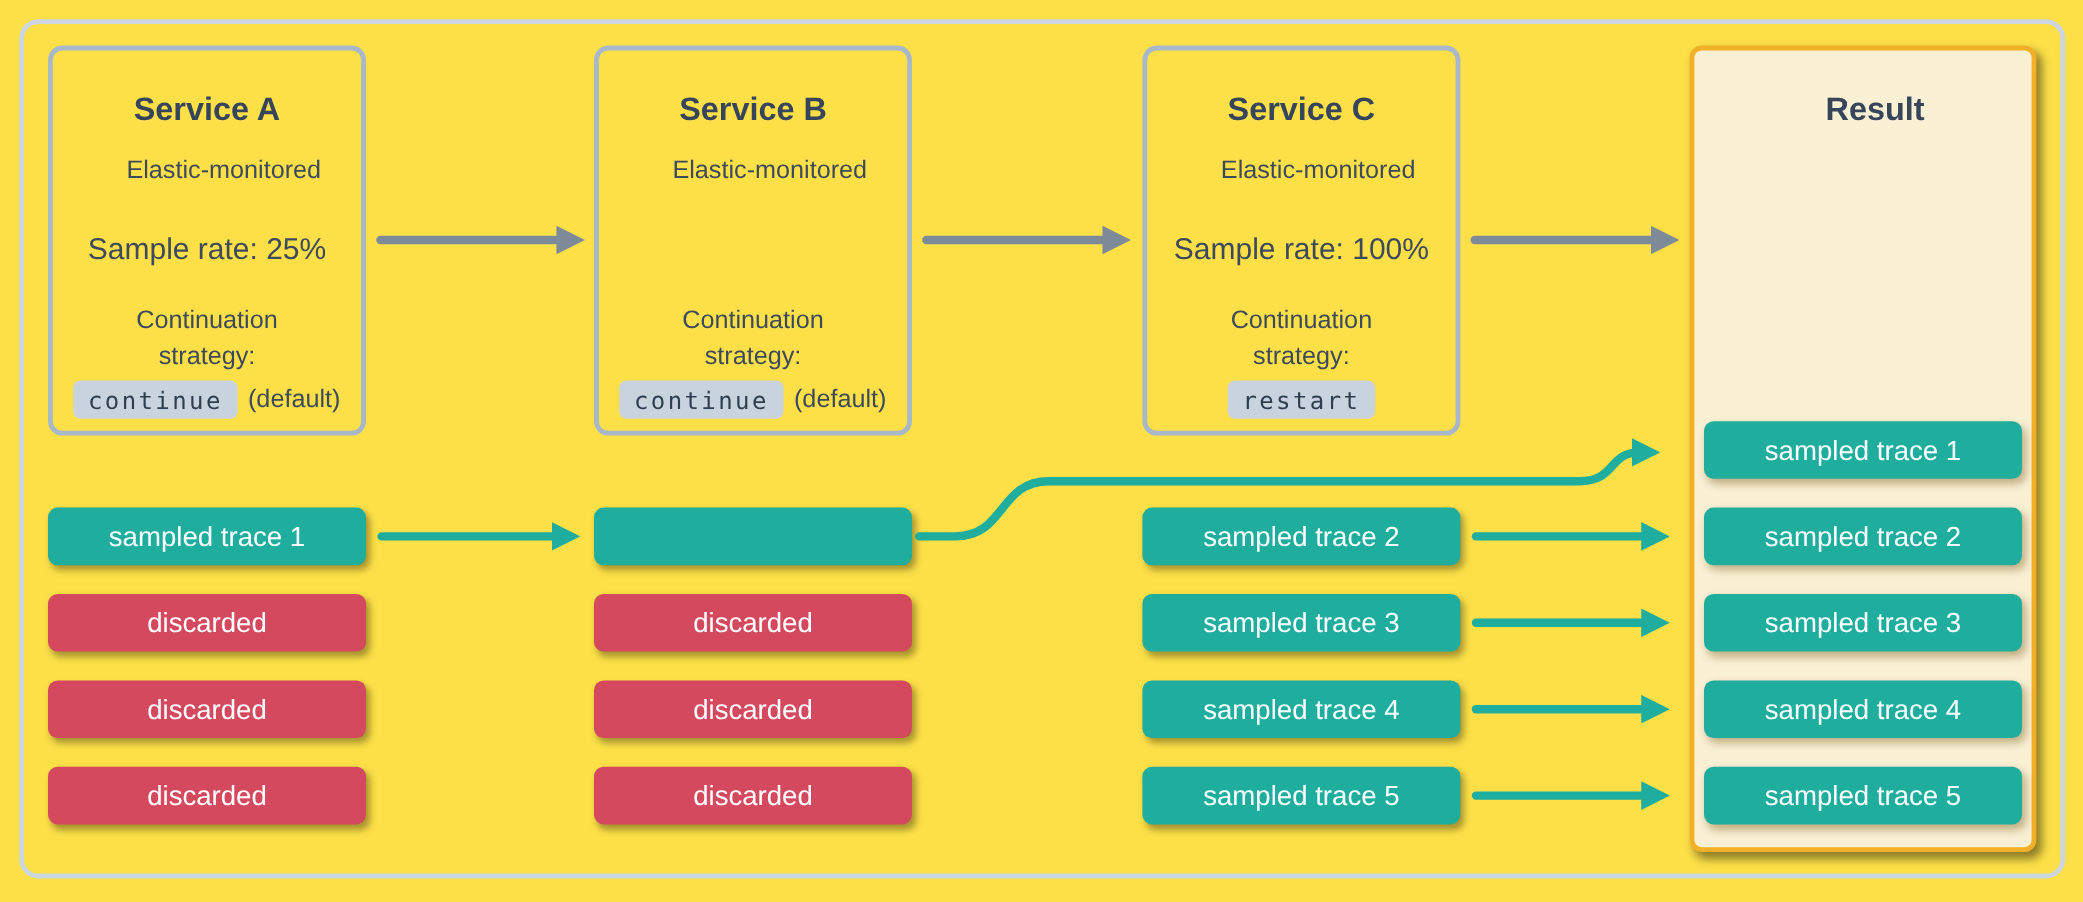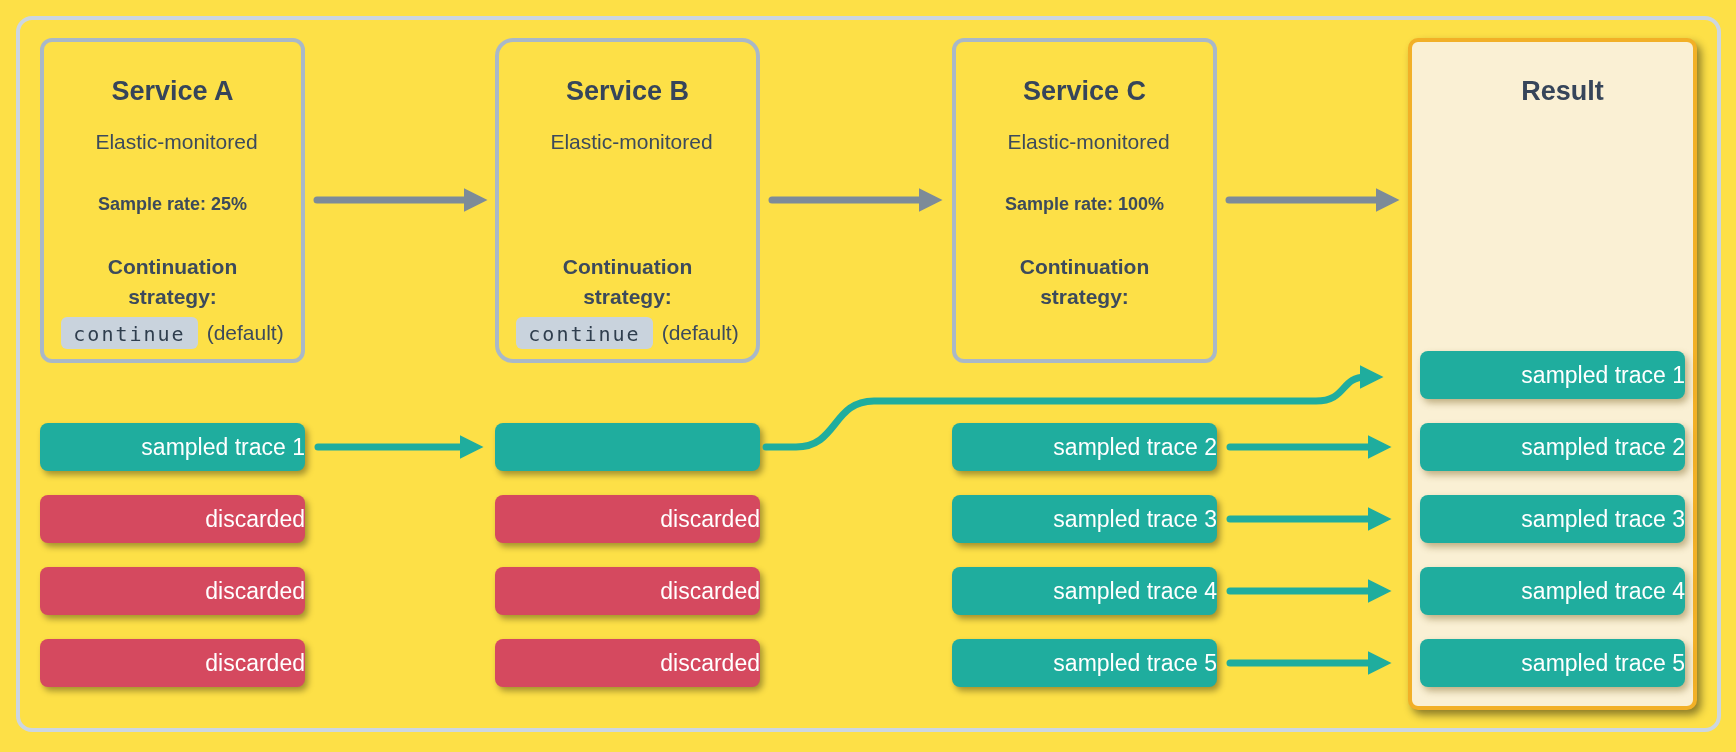--- a/index.html
+++ b/index.html
@@ -25,37 +25,37 @@
     position: absolute;
     top: 38px;
     width: 265px; height: 325px;
     border: 4px solid #a9b8c8;
     border-radius: 12px;
     box-sizing: border-box;
     text-align: center;
     color: #3c4a5c;
   }
   .box-a { left: 40px; }
-  .box-b { left: 495px; border-radius: 18px; }
+  .box-b { left: 495px; }
   .box-c { left: 952px; }
   .svc-title {
     position: absolute; left: 0; top: 34px; width: 100%;
     font-size: 27px; font-weight: bold; color: #36455a;
   }
   .svc-monitored {
-    position: absolute; left: 4px; top: 88px; width: 100%;
+    position: absolute; left: 14px; top: 88px; width: 100%;
     font-size: 21px; font-weight: 500;
   }
   .svc-rate {
     position: absolute; left: 0; top: 152px; width: 100%;
-    font-size: 18px; font-weight: 700;
+    font-size: 25px; font-weight: 400;
   }
   .svc-strategy-label {
     position: absolute; left: 0; top: 210px; width: 100%;
-    font-size: 21px; font-weight: 700; line-height: 30px;
+    font-size: 21px; font-weight: 400; line-height: 30px;
     padding: 0 42px; box-sizing: border-box;
   }
   .svc-strategy-row {
     position: absolute; left: 0; top: 270px; width: 100%; height: 42px;
     display: flex; align-items: center; justify-content: center; gap: 9px;
   }
   .code-chip {
     background: #c9d3dd;
     color: #2f3e4e;
     font-family: "DejaVu Sans Mono", "Liberation Mono", monospace;
@@ -80,21 +80,21 @@
   }
   .result-title {
     position: absolute; left: 0; top: 34px; width: 100%;
     font-size: 27px; font-weight: bold; color: #36455a; margin-left: 10px;
   }
   
   .chip {
     position: absolute;
     width: 265px; height: 48px;
     border-radius: 8px;
-    display: flex; align-items: center; justify-content: flex-end;
+    display: flex; align-items: center; justify-content: center;
     color: #ffffff;
     font-size: 23px;
     font-weight: 500;
     box-shadow: 3px 4px 6px rgba(0,0,0,0.35);
     white-space: nowrap;
   }
   .chip.sampled   { background: #1fad9e; }
   .chip.discarded { background: #d5495f; }
   .col-a { left: 40px; }
   .col-b { left: 495px; }
@@ -142,20 +142,24 @@
       <span class="code-chip">continue</span>
       <span class="default-note maybe-empty">(default)</span>
     </div>
   </div>
 
   <div class="service-box box-c">
     <div class="svc-title">Service C</div>
     <div class="svc-monitored">Elastic-monitored</div>
     <div class="svc-rate">Sample rate: 100%</div>
     <div class="svc-strategy-label">Continuation strategy:</div>
+    <div class="svc-strategy-row">
+      <span class="code-chip">restart</span>
+
+    </div>
   </div>
 
   <div class="result-box">
     <div class="result-title">Result</div>
   </div>
 
   <div class="chip sampled col-a row-0">
     <span>sampled trace 1</span>
   </div>
   <div class="chip discarded col-a row-1">

